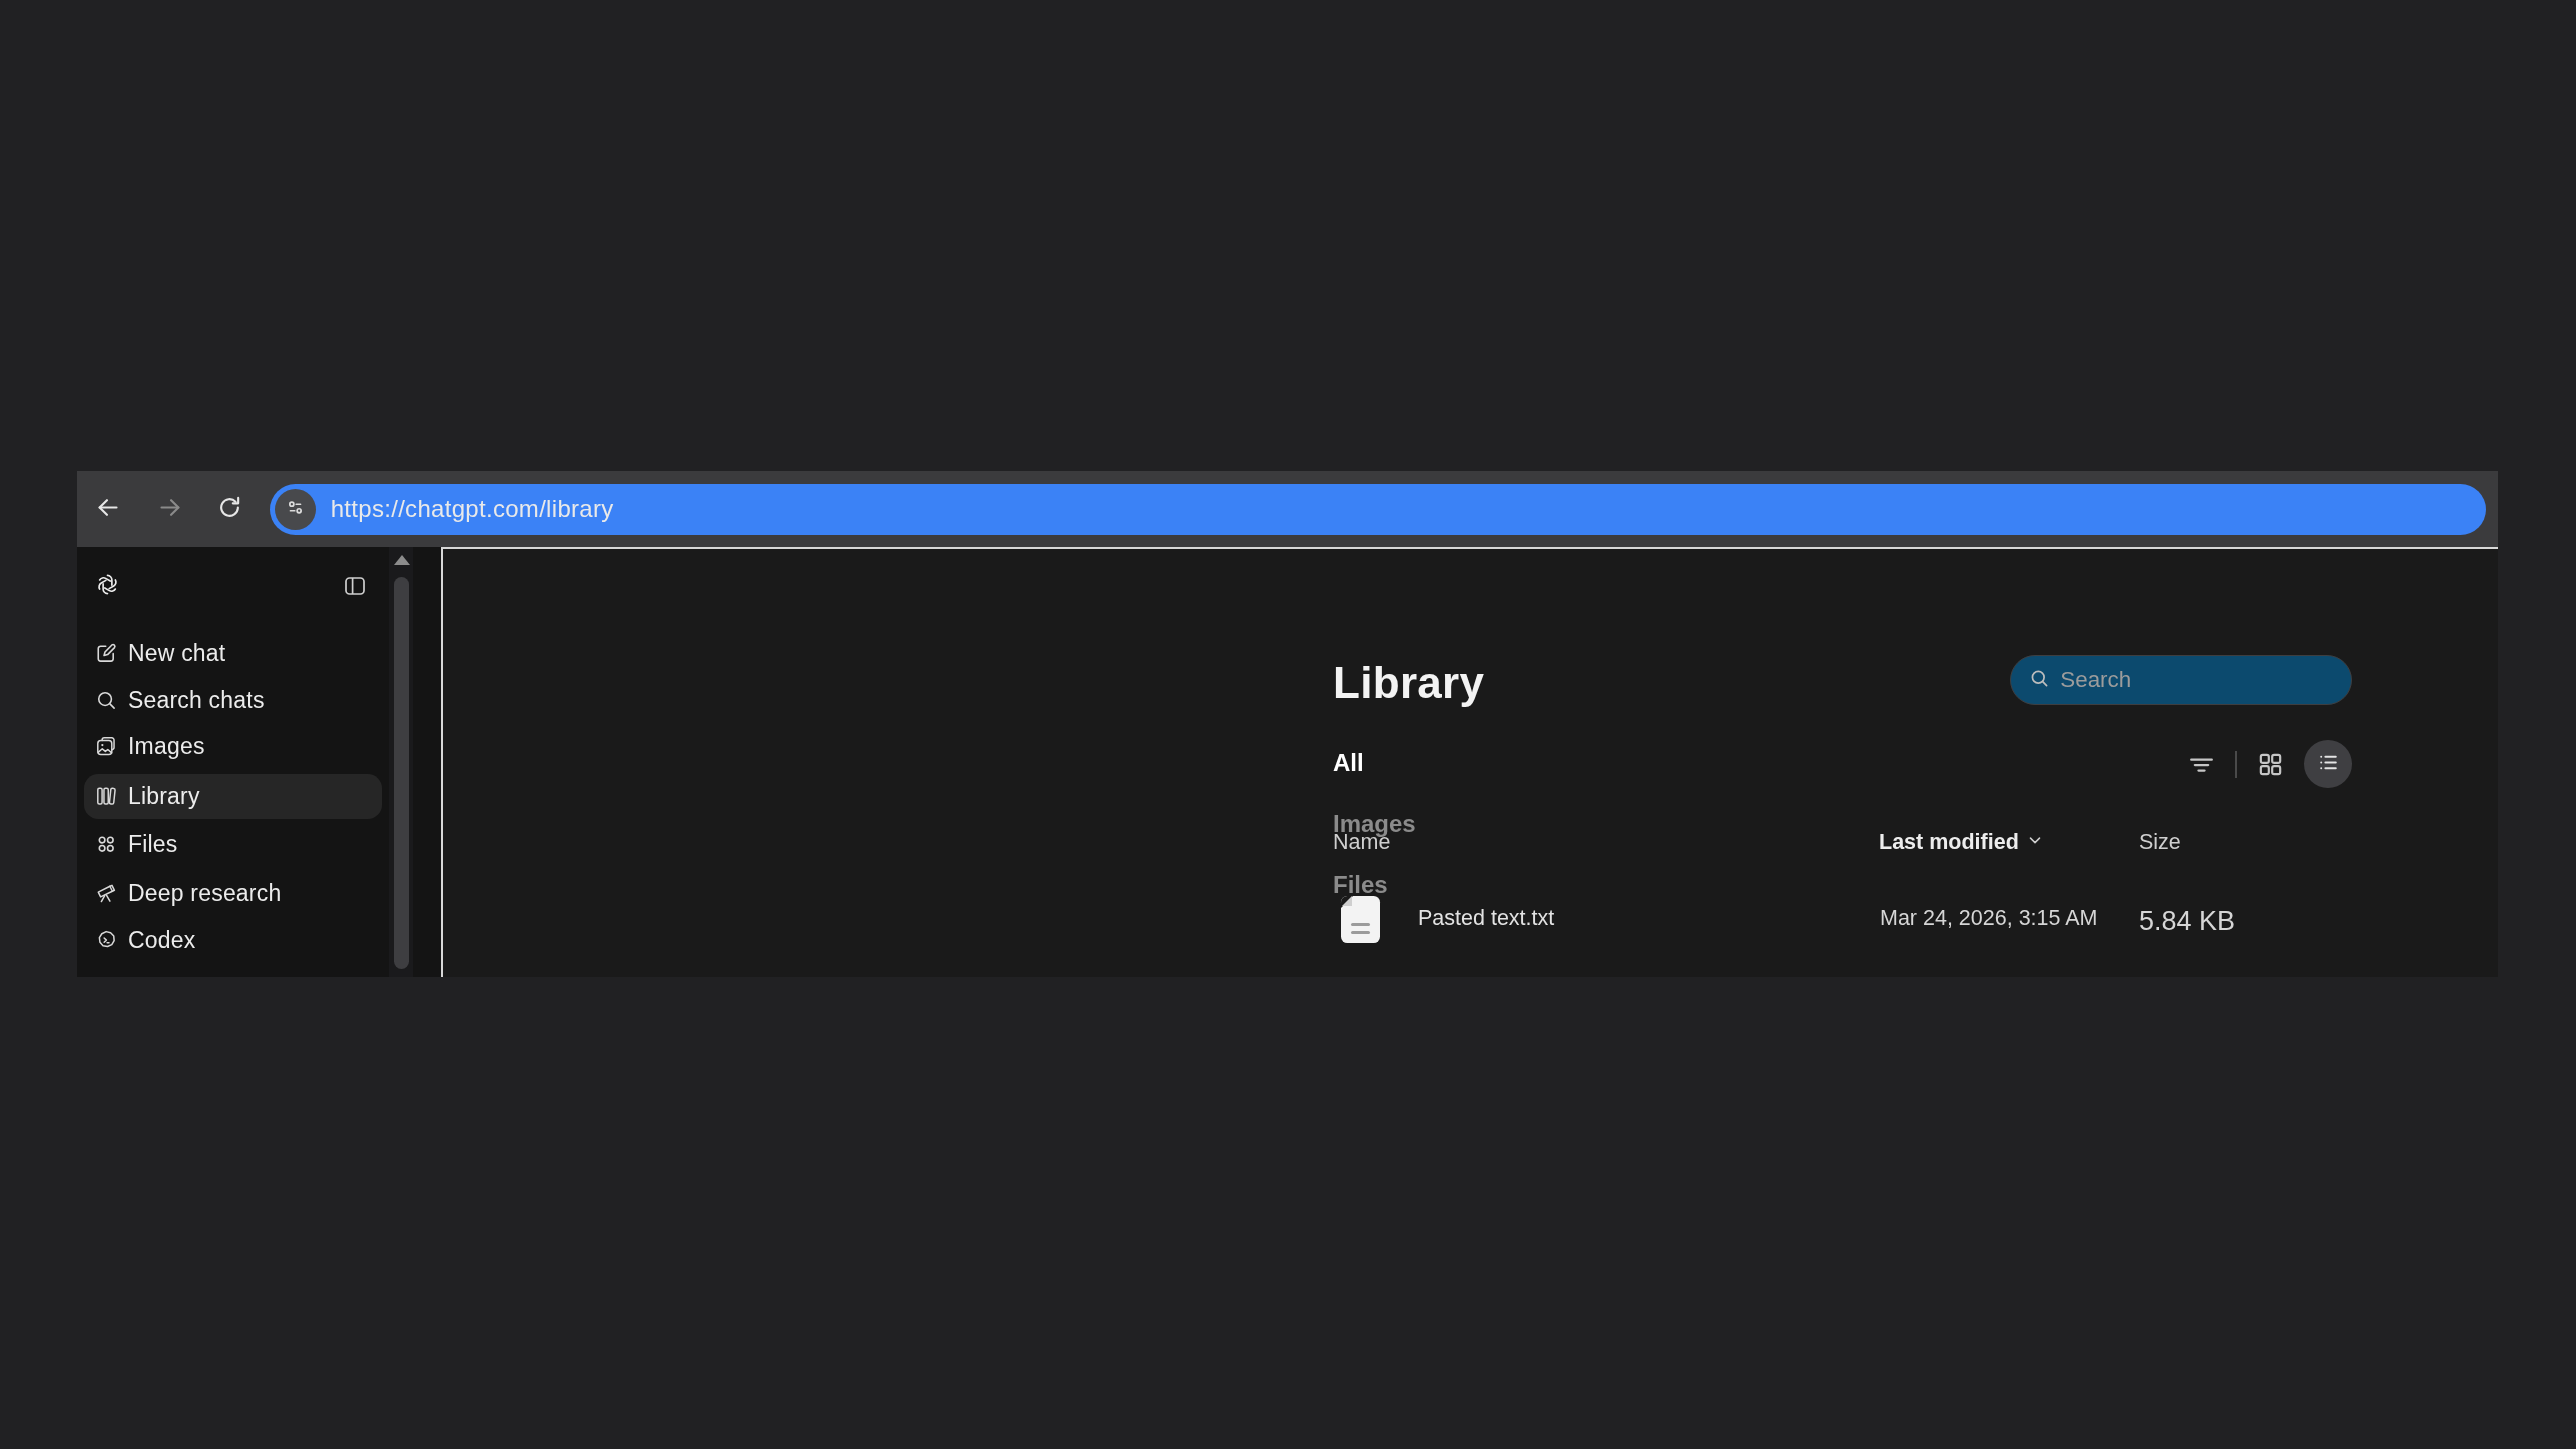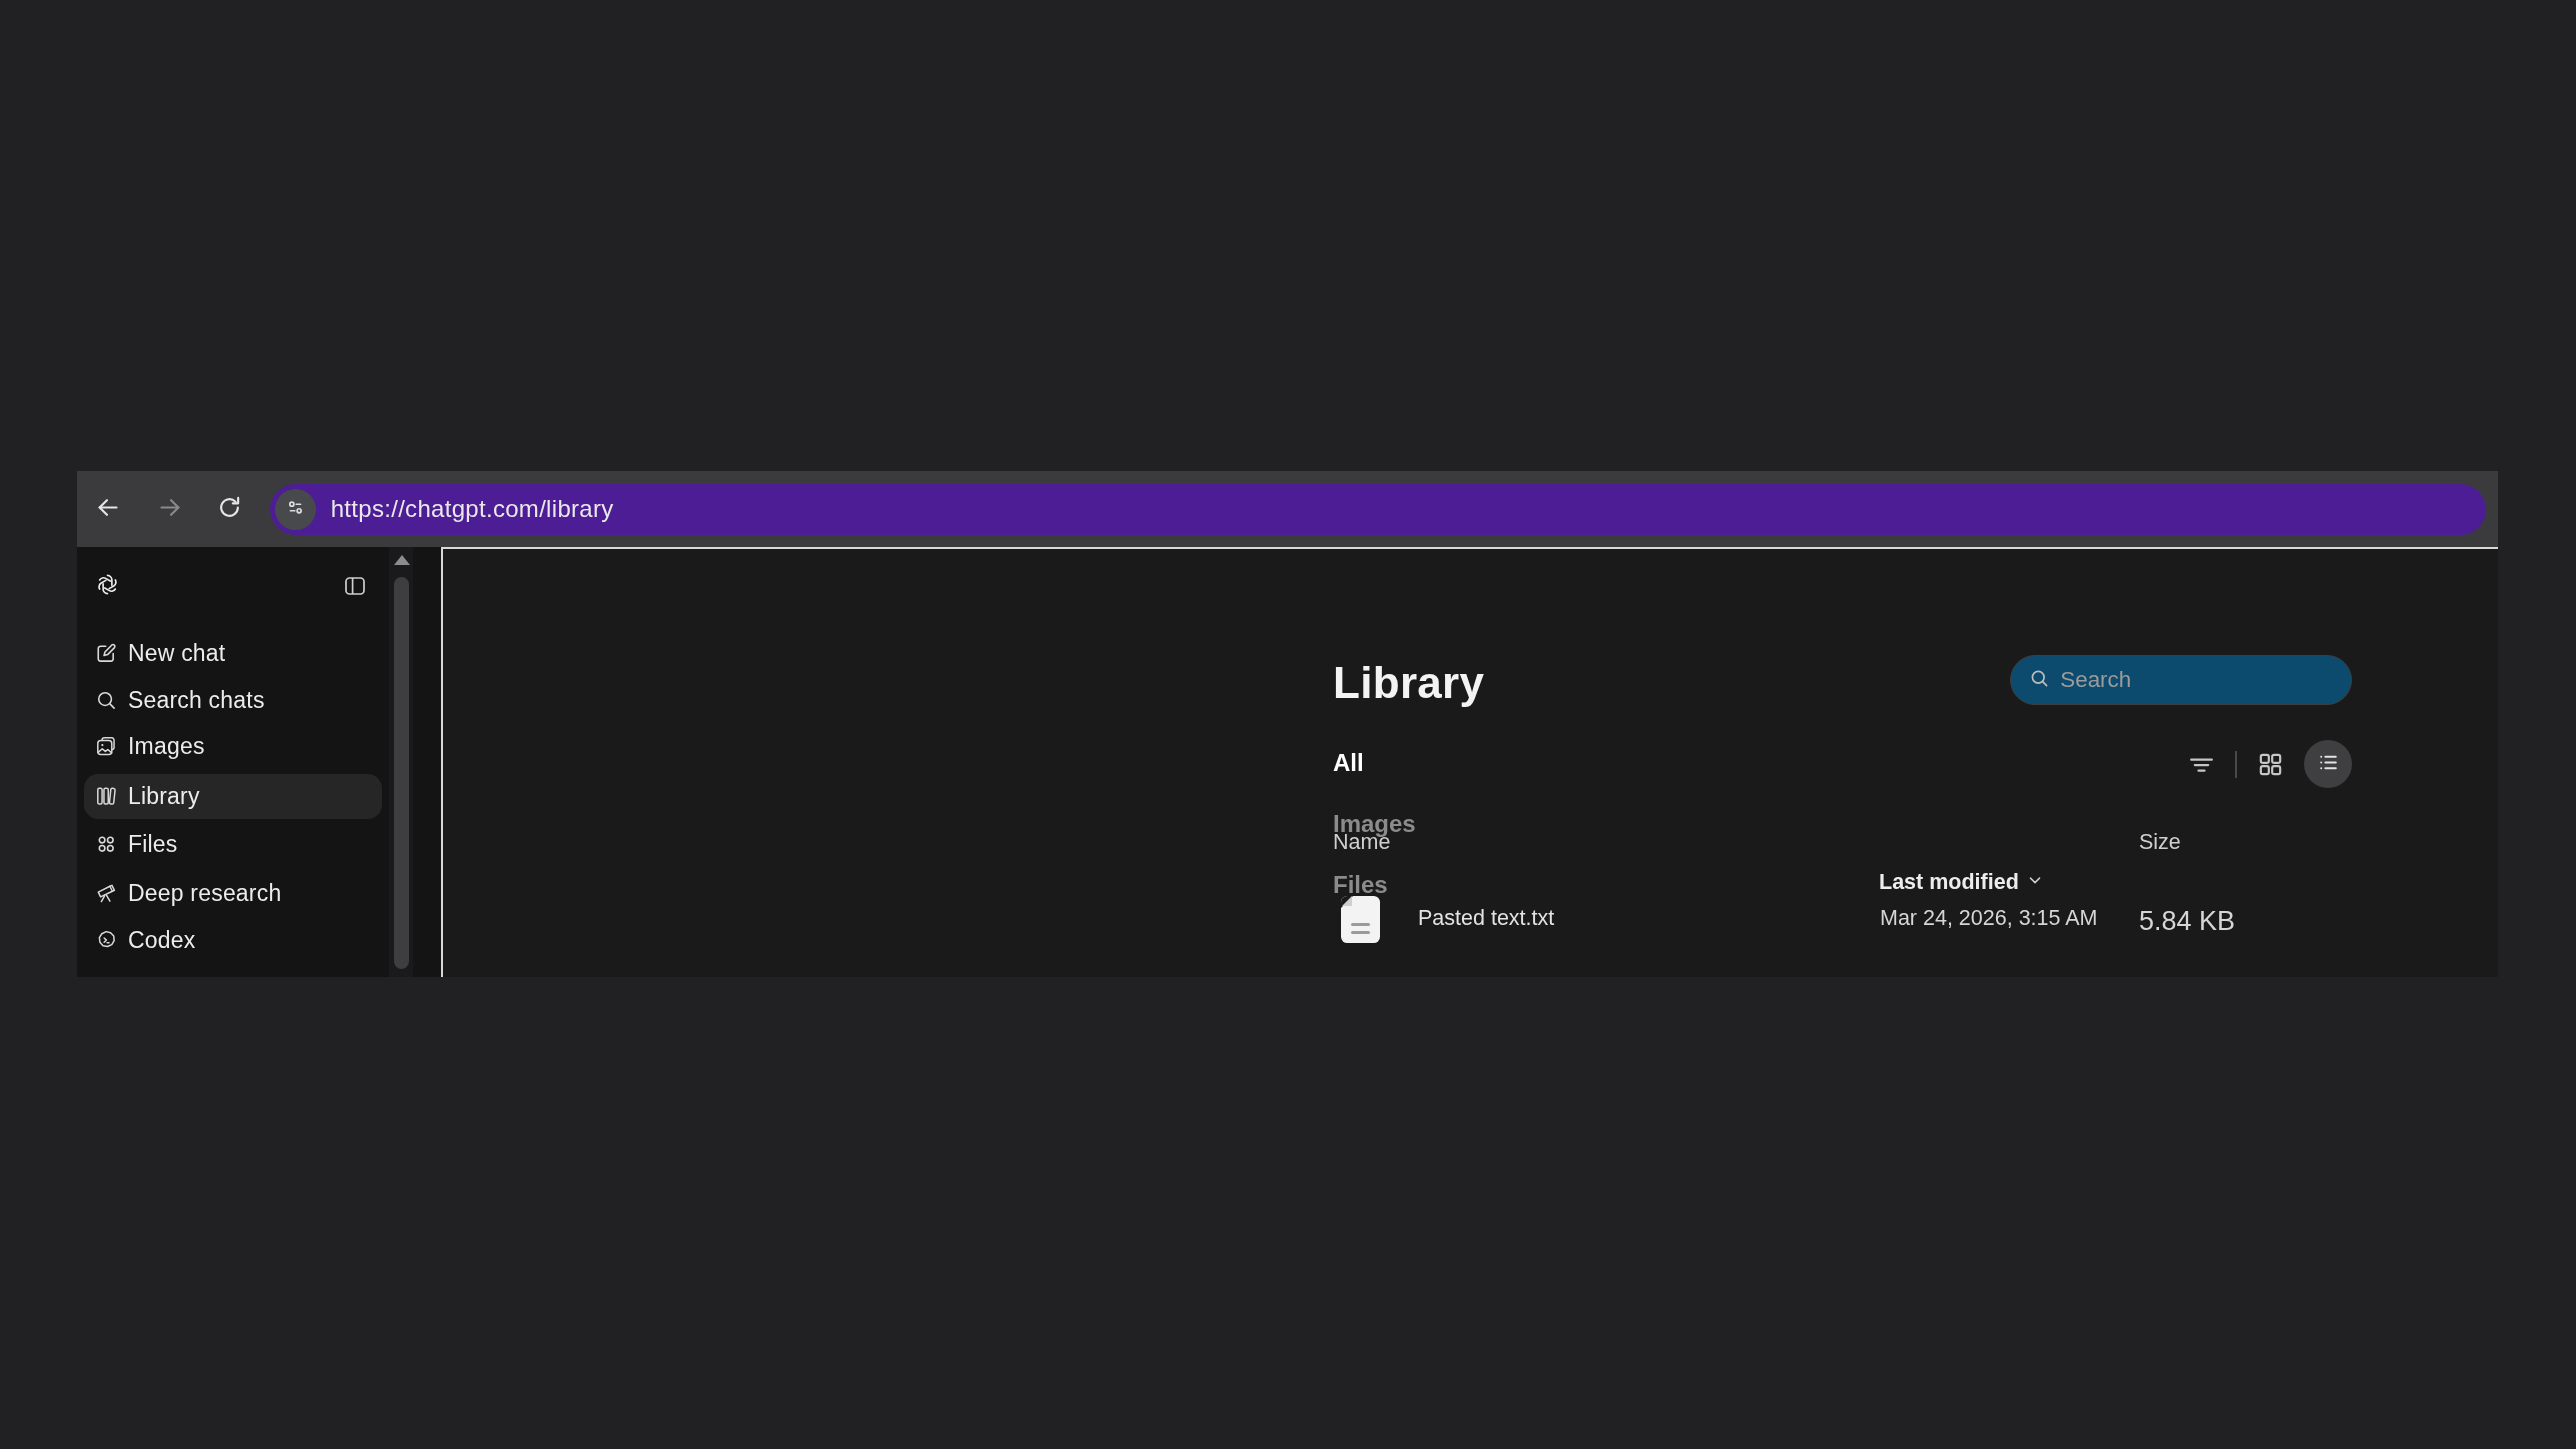--- a/index.html
+++ b/index.html
@@ -12,21 +12,21 @@
 
   .toolbar { position:absolute; left:0; top:0; width:2421px; height:76px; background:#3b3b3d; }
   .nav-btn { position:absolute; top:22.4px; width:32px; height:32px; display:flex;
              align-items:center; justify-content:center; border-radius:50%; cursor:pointer; }
   .nav-btn svg { width:27px; height:27px; }
   .btn-back    { left:14.3px; }
   .btn-forward { left:77px; }
   .btn-reload  { left:136px; }
 
   .omnibox { position:absolute; left:193px; top:12.5px; width:2216px; height:51px;
-             background:#4c1d95; border-radius:26px; display:flex; align-items:center; }
+             background:#3b82f6; border-radius:26px; display:flex; align-items:center; }
   .tune-chip { width:41px; height:41px; margin-left:5.4px; border-radius:50%;
                background:#48494c; display:flex; align-items:center; justify-content:center; }
   .tune-chip svg { width:23px; height:23px; }
   .url-text { margin-left:14.3px; font-size:24px; color:#e9e9e9; letter-spacing:0.3px; }
 
   .body-row { position:absolute; left:0; top:76px; width:2421px; height:430px; }
 
   
   .sidebar { position:absolute; left:0; top:0; width:364px; height:430px; background:#141414; }
   .sb-logo { position:absolute; left:18px; top:25px; width:25px; height:25px; color:#ededed; }
@@ -73,21 +73,21 @@
   .vb-icon svg { width:100%; height:100%; }
   .vb-divider { width:1.8px; height:27px; background:#4a4a4a; }
   .vb-circle { width:48px; height:48px; border-radius:50%; background:#3f3f42;
                display:flex; align-items:center; justify-content:center; cursor:pointer; }
   .vb-circle svg { width:25px; height:25px; color:#e4e4e4; }
 
   .table-head { position:absolute; left:0; top:281px; width:2057px; height:27px;
                 font-size:21.5px; color:#cfcfcf; }
   .th-name { position:absolute; left:890px; }
   .th-modified { position:absolute; left:1436px; color:#ededed; font-weight:600;
-                 display:flex; align-items:flex-start; gap:7.2px; cursor:pointer;margin-top:40px; }
+                 display:flex; align-items:flex-start; gap:7.2px; cursor:pointer; }
   .th-modified svg { width:18px; height:18px; }
   .th-size { position:absolute; left:1696px; }
 
   .file-row { position:absolute; left:859px; top:342px; width:1127px; height:57px;
               border-radius:12.5px; cursor:pointer; }
   .file-icon { position:absolute; left:39px; top:4.5px; width:39px; height:47px;
                background:#f3f3f3; border-radius:6.3px; overflow:hidden; }
   .file-icon .fold { position:absolute; left:0; top:0; width:0; height:0;
                      border-top:12.5px solid #1a1a1a; border-right:12.5px solid transparent; }
   .file-icon .crease { position:absolute; left:0.9px; top:0.9px; width:0; height:0;

